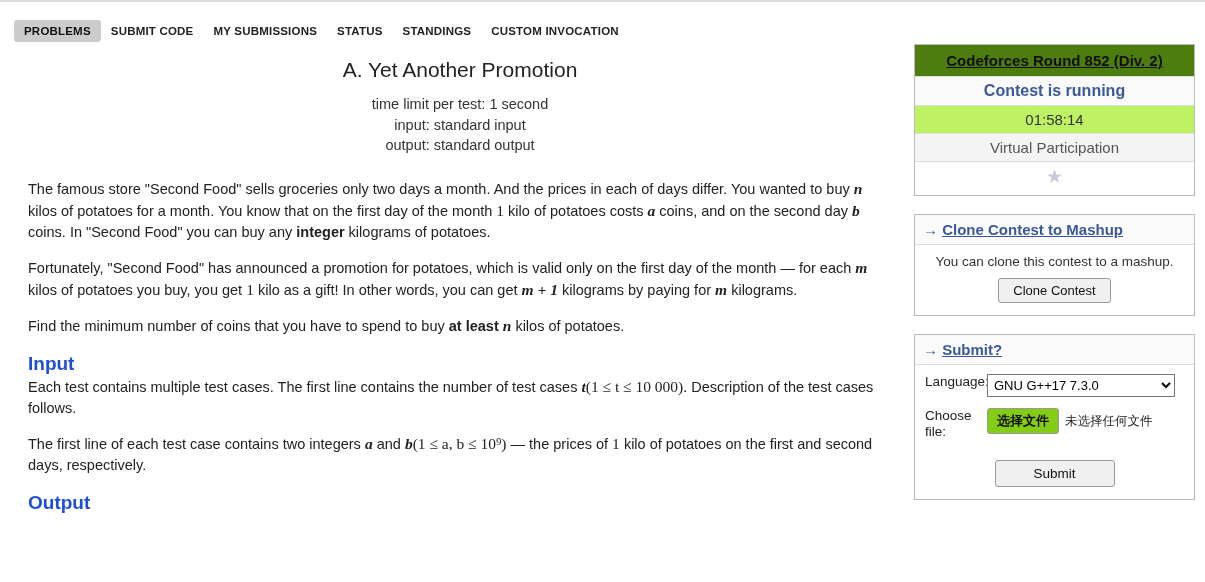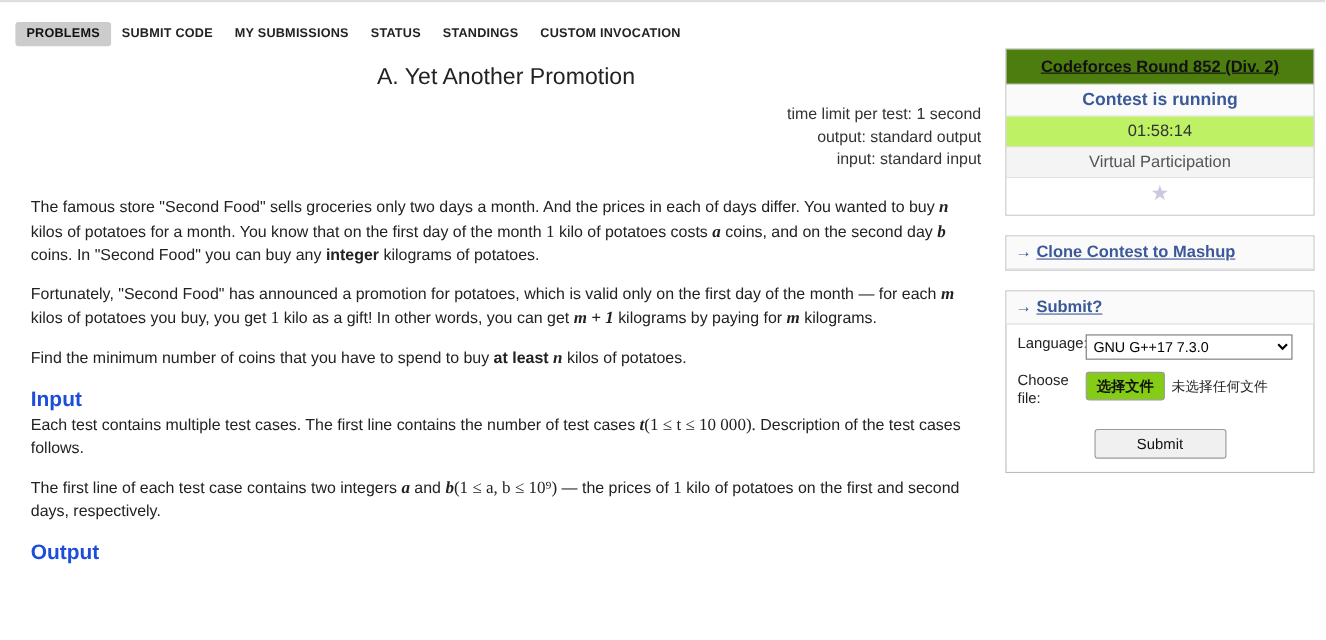--- a/index.html
+++ b/index.html
@@ -55,21 +55,21 @@
     width: 864px;
   }
   .prob-title {
     text-align: center;
     font-size: 21px;
     color: #222222;
     margin: 0 0 12px 0;
     font-weight: normal;
   }
   .prob-limits {
-    text-align: right;
+    text-align: center;
     font-size: 14.5px;
     color: #333333;
     line-height: 20.5px;
   }
   .prob-limits div { margin: 0; }
   .prob-body {
     margin-top: 22px;
     font-size: 14.5px;
     color: #222222;
     line-height: 21px;
@@ -247,22 +247,22 @@
     <a class="nav-item" href="#">MY SUBMISSIONS</a>
     <a class="nav-item" href="#">STATUS</a>
     <a class="nav-item" href="#">STANDINGS</a>
     <a class="nav-item" href="#">CUSTOM INVOCATION</a>
   </div>
 
   <div class="problem">
     <h1 class="prob-title">A. Yet Another Promotion</h1>
     <div class="prob-limits">
       <div>time limit per test: 1 second</div>
+      <div>input: standard input</div>
       <div>output: standard output</div>
-      <div>input: standard input</div>
     </div>
 
     <div class="prob-body">
       <p><span>The famous store "Second Food" sells groceries only two days a month. And the prices in each of days differ. You wanted to buy </span><span class="mathvar">n</span><span> kilos of potatoes for a month. You know that on the first day of the month </span><span class="mathnum">1</span><span> kilo of potatoes costs </span><span class="mathvar">a</span><span> coins, and on the second day </span><span class="mathvar">b</span><span> coins. In "Second Food" you can buy any </span><span class="bold">integer</span><span> kilograms of potatoes.</span></p>
 
       <p><span>Fortunately, "Second Food" has announced a promotion for potatoes, which is valid only on the first day of the month — for each </span><span class="mathvar">m</span><span> kilos of potatoes you buy, you get </span><span class="mathnum">1</span><span> kilo as a gift! In other words, you can get </span><span class="mathvar">m + 1</span><span> kilograms by paying for </span><span class="mathvar">m</span><span> kilograms.</span></p>
 
       <p><span>Find the minimum number of coins that you have to spend to buy </span><span class="bold">at least </span><span class="mathvar">n</span><span> kilos of potatoes.</span></p>
 
       <div class="sec-head">Input</div>
@@ -281,20 +281,24 @@
     <div class="box">
       <div class="contest-title"><span>Codeforces Round 852 (Div. 2)</span></div>
       <div class="contest-running">Contest is running</div>
       <div class="contest-timer">01:58:14</div>
       <div class="contest-virtual">Virtual Participation</div>
       <div class="contest-star"><span class="star">★</span></div>
     </div>
 
     <div class="box">
       <div class="left-title"><span class="arrow">→ </span><span class="lbl">Clone Contest to Mashup</span></div>
+      <div class="box-body">
+        <div>You can clone this contest to a mashup.</div>
+        <button class="btn">Clone Contest</button>
+      </div>
     </div>
 
     <div class="box">
       <div class="left-title"><span class="arrow">→ </span><span class="lbl">Submit?</span></div>
       <div class="box-body">
         <div class="form-row">
           <div class="form-label">Language:</div>
           <select class="lang">
             <option>GNU G++17 7.3.0</option>
           </select>

